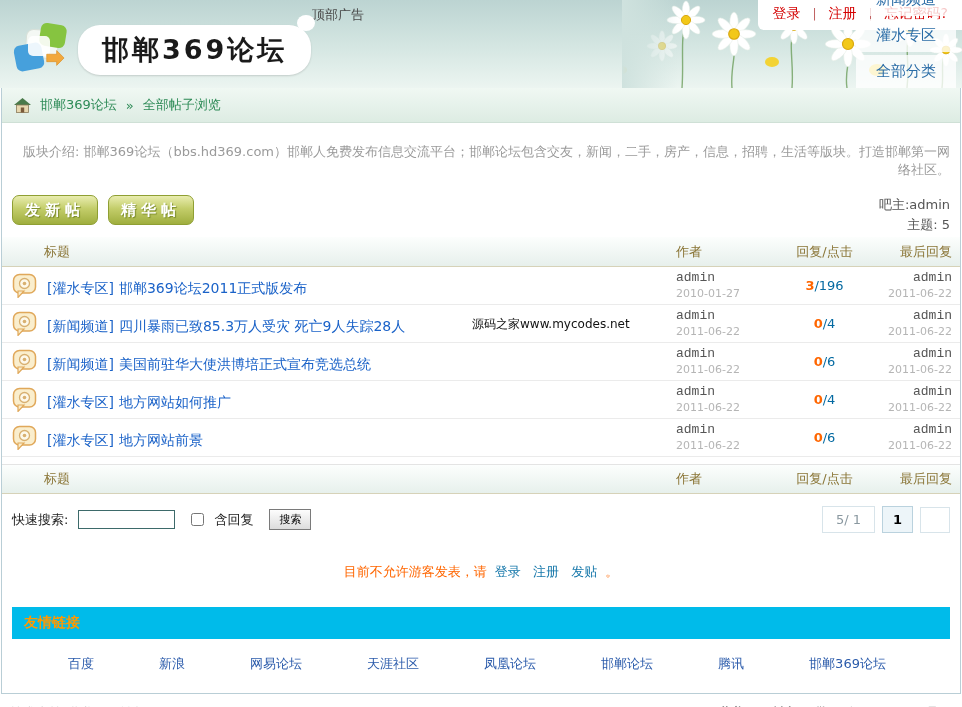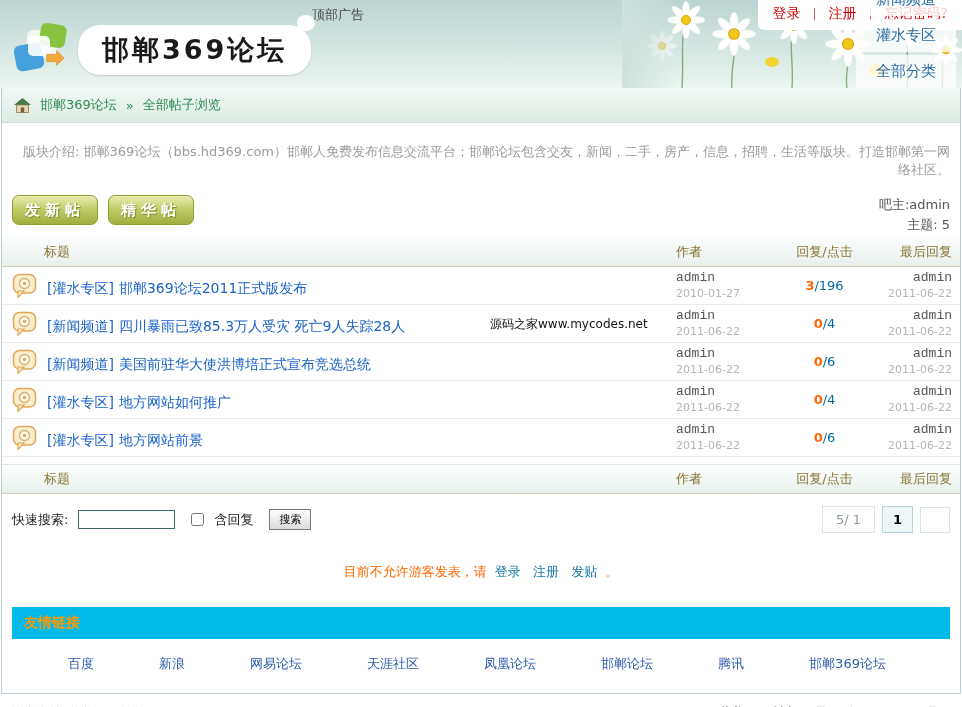--- a/index.html
+++ b/index.html
@@ -57,21 +57,21 @@
   .trow { display:flex; height:38px; align-items:center; border-bottom:1px solid #ebebeb;
     position:relative; font-size:13px; }
   .trow .c-title { display:flex; align-items:flex-end; gap:9px; padding-left:10px; }
   .post-link { color:#1a62c8; font-size:14px; display:flex; gap:5px; }
   .stack { display:flex; flex-direction:column; justify-content:center; line-height:1.3; }
   .c-last.stack { align-items:flex-end; }
   .uname { color:#555; font-size:13px;font-family:Liberation Mono, monospace; }
   .udate { color:#b5b5b5; font-size:11px; }
   .rep-num { color:#ff6600; font-weight:bold; }
   .rep-clicks { color:#0369a1; }
-  .watermark { position:absolute; left:488px; top:11px; color:#111; font-size:12px; }
+  .watermark { position:absolute; left:470px; top:11px; color:#111; font-size:12px; }
 
   
   .search-row { display:flex; align-items:center; gap:10px; padding:12px 10px 8px; font-size:13px; color:#222; }
   .search-input { width:97px; height:19px; border:1px solid #3d6a6a; }
   .chk { width:13px; height:13px; margin-left:6px; }
   .btn-search { margin-left:6px; padding:2px 9px; font-size:11px; font-family:inherit;
     background:linear-gradient(180deg,#fdfdfd,#dcdcdc); border:1px solid #7a7a7a; cursor:pointer; }
   .pagination { margin-left:auto; display:flex; gap:7px; align-items:center; }
   .pg-info { border:1px solid #d8e4ea; padding:5px 13px; color:#8a98a0; font-size:13px; }
   .pg-cur { border:1px solid #bad2de; background:#edf5f9; padding:5px 10px; font-weight:bold;

